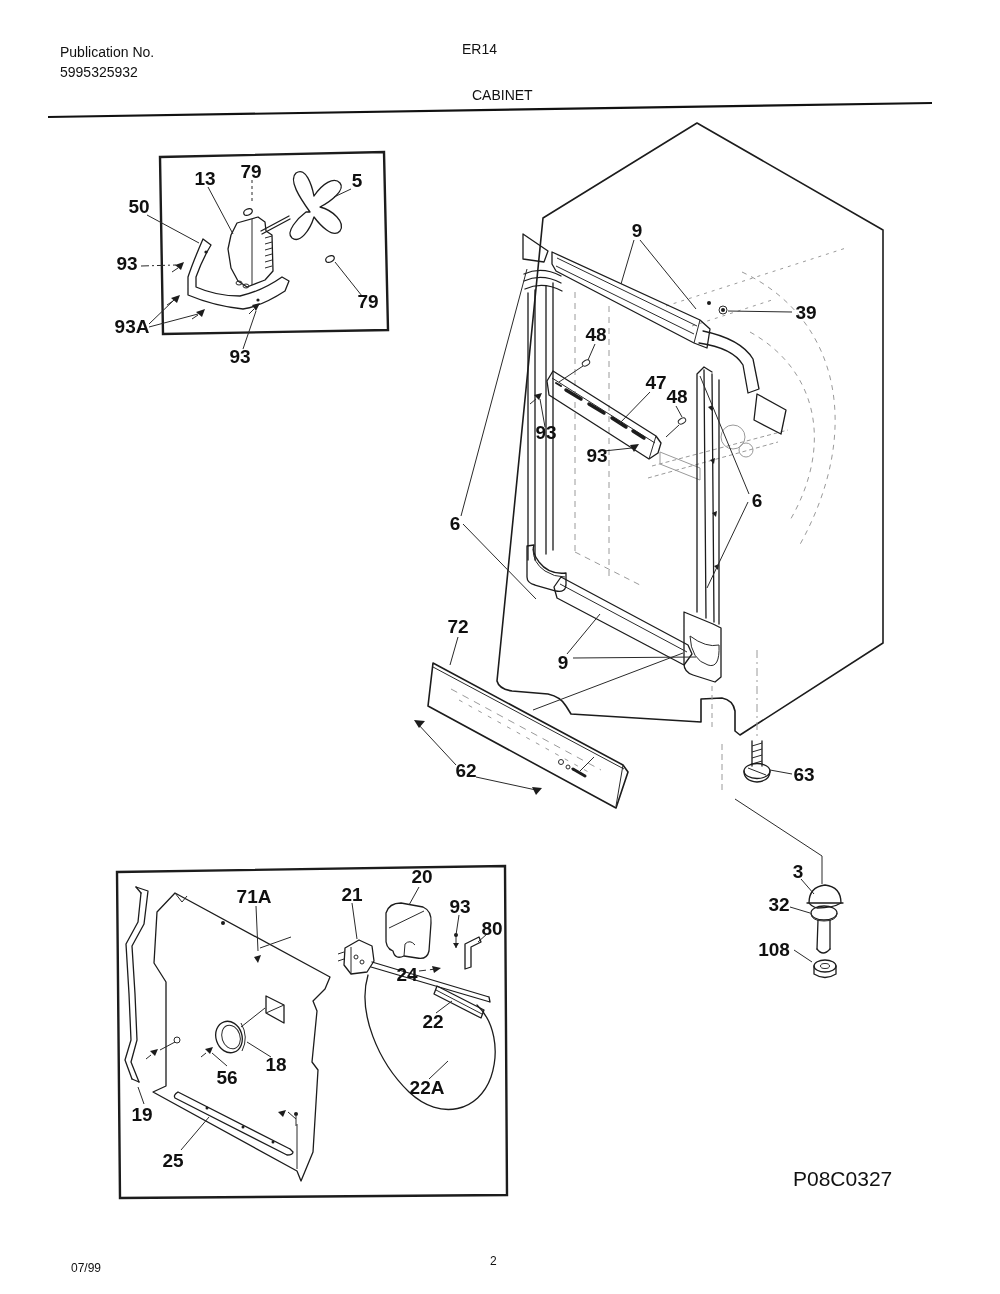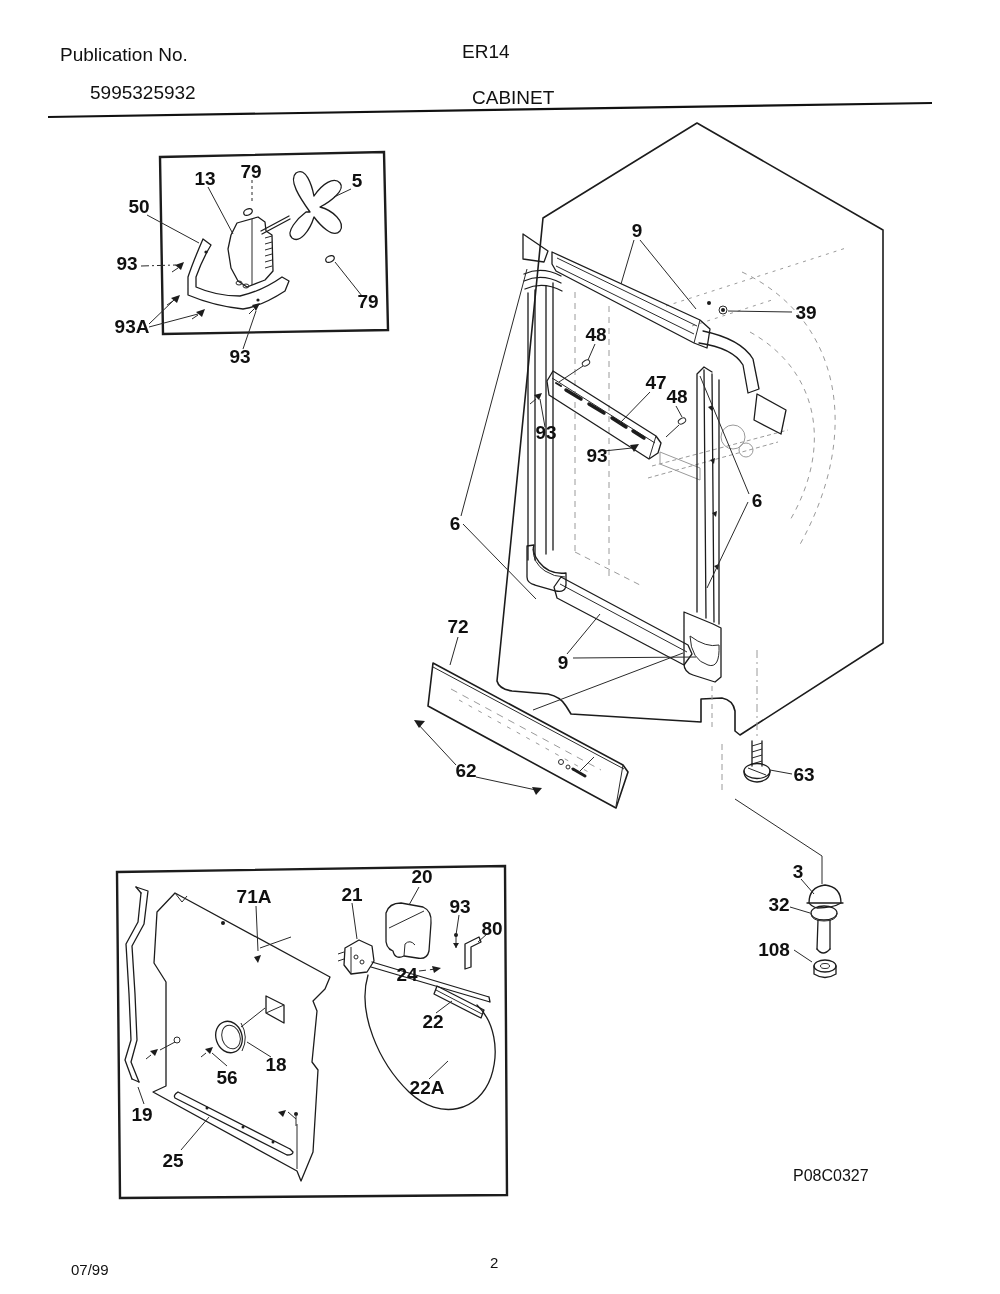--- a/index.html
+++ b/index.html
@@ -2,36 +2,36 @@
 <html><head>
 <meta charset="utf-8">
 <style>
   html,body{margin:0;padding:0;}
   body{
     width:1000px;height:1294px;background:#ffffff;position:relative;
     font-family:"Liberation Sans",sans-serif;color:#111;
     -webkit-font-smoothing:antialiased;
   }
   .abs{position:absolute;white-space:nowrap;}
-  .hdr{font-size:19px;}
-  .ftr{font-size:15px;}
-  .code{font-size:16px;}
+  .hdr{font-size:14px;}
+  .ftr{font-size:12px;}
+  .code{font-size:21px;}
   svg{position:absolute;left:0;top:0;}
   svg .ln{stroke:#1c1c1c;stroke-width:1.3;fill:none;stroke-linecap:round;stroke-linejoin:round;}
   svg .thin{stroke:#2a2a2a;stroke-width:1;fill:none;}
   svg .bold{stroke:#1c1c1c;stroke-width:2.4;fill:none;}
   svg .faint{stroke:#9a9a9a;stroke-width:1;fill:none;}
   svg .fill{fill:#1c1c1c;stroke:none;}
   svg text{font-family:"Liberation Sans",sans-serif;font-size:19px;font-weight:bold;fill:#101010;text-anchor:middle;}
 </style>
 </head>
 <body>
 
 <div class="abs hdr" style="left:60px;top:44px;">Publication No.</div>
-<div class="abs hdr" style="left:60px;top:82px;margin-left:30px;">5995325932</div>
+<div class="abs hdr" style="left:60px;top:64px;">5995325932</div>
 <div class="abs hdr" style="left:462px;top:41px;text-align:center;">ER14</div>
 <div class="abs hdr" style="left:472px;top:87px;">CABINET</div>
 
 <div class="abs code" style="left:793px;top:1167px;">P08C0327</div>
 <div class="abs ftr" style="left:71px;top:1261px;">07/99</div>
 <div class="abs ftr" style="left:490px;top:1254px;">2</div>
 
 <svg width="1000" height="1294" viewBox="0 0 1000 1294">
 
   <line x1="48" y1="117" x2="932" y2="103" stroke="#111" stroke-width="2.2"></line>

